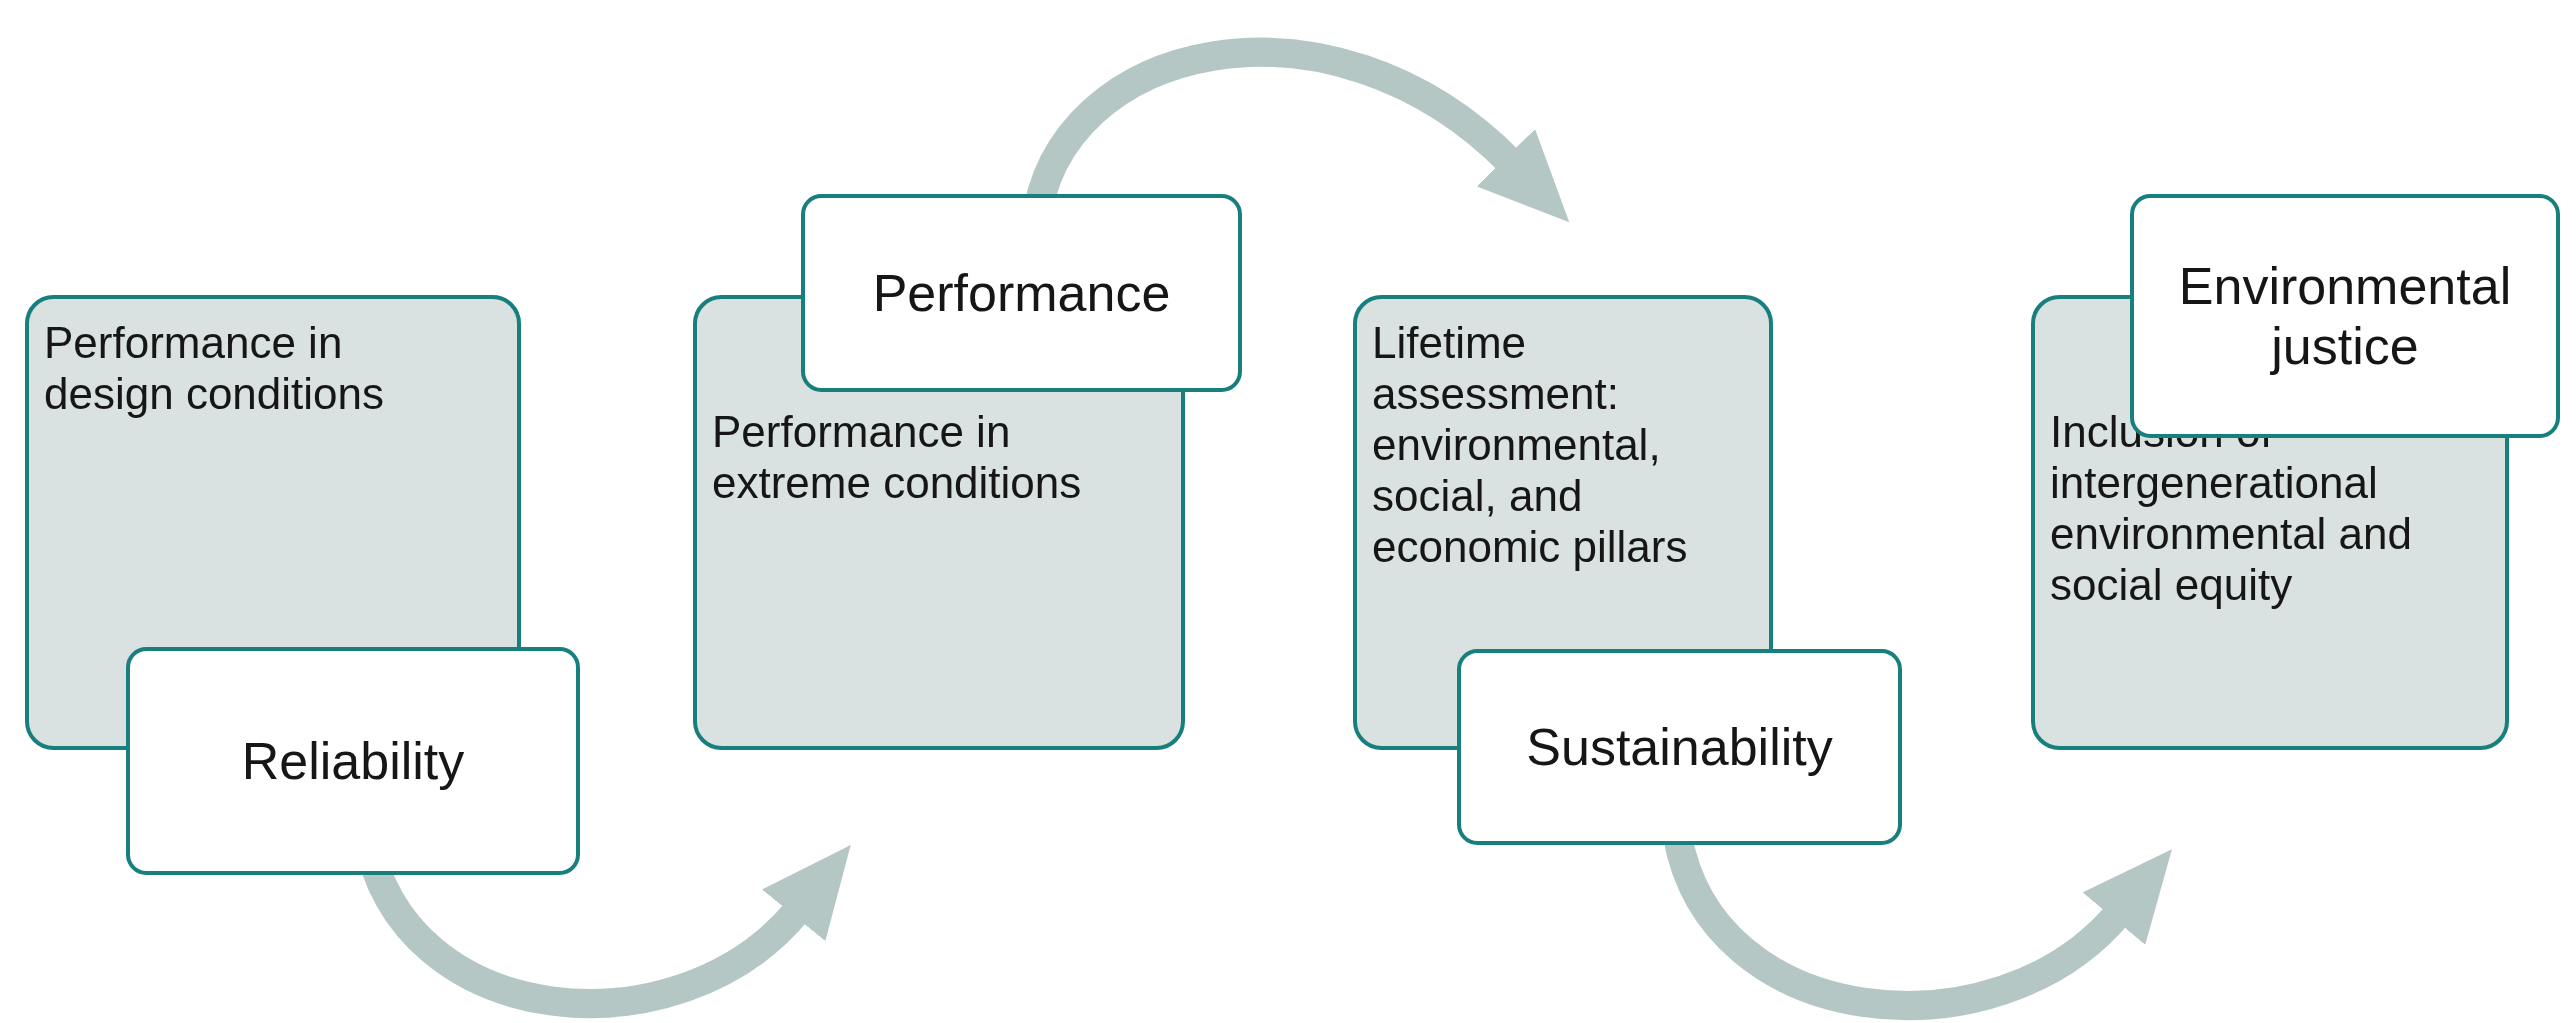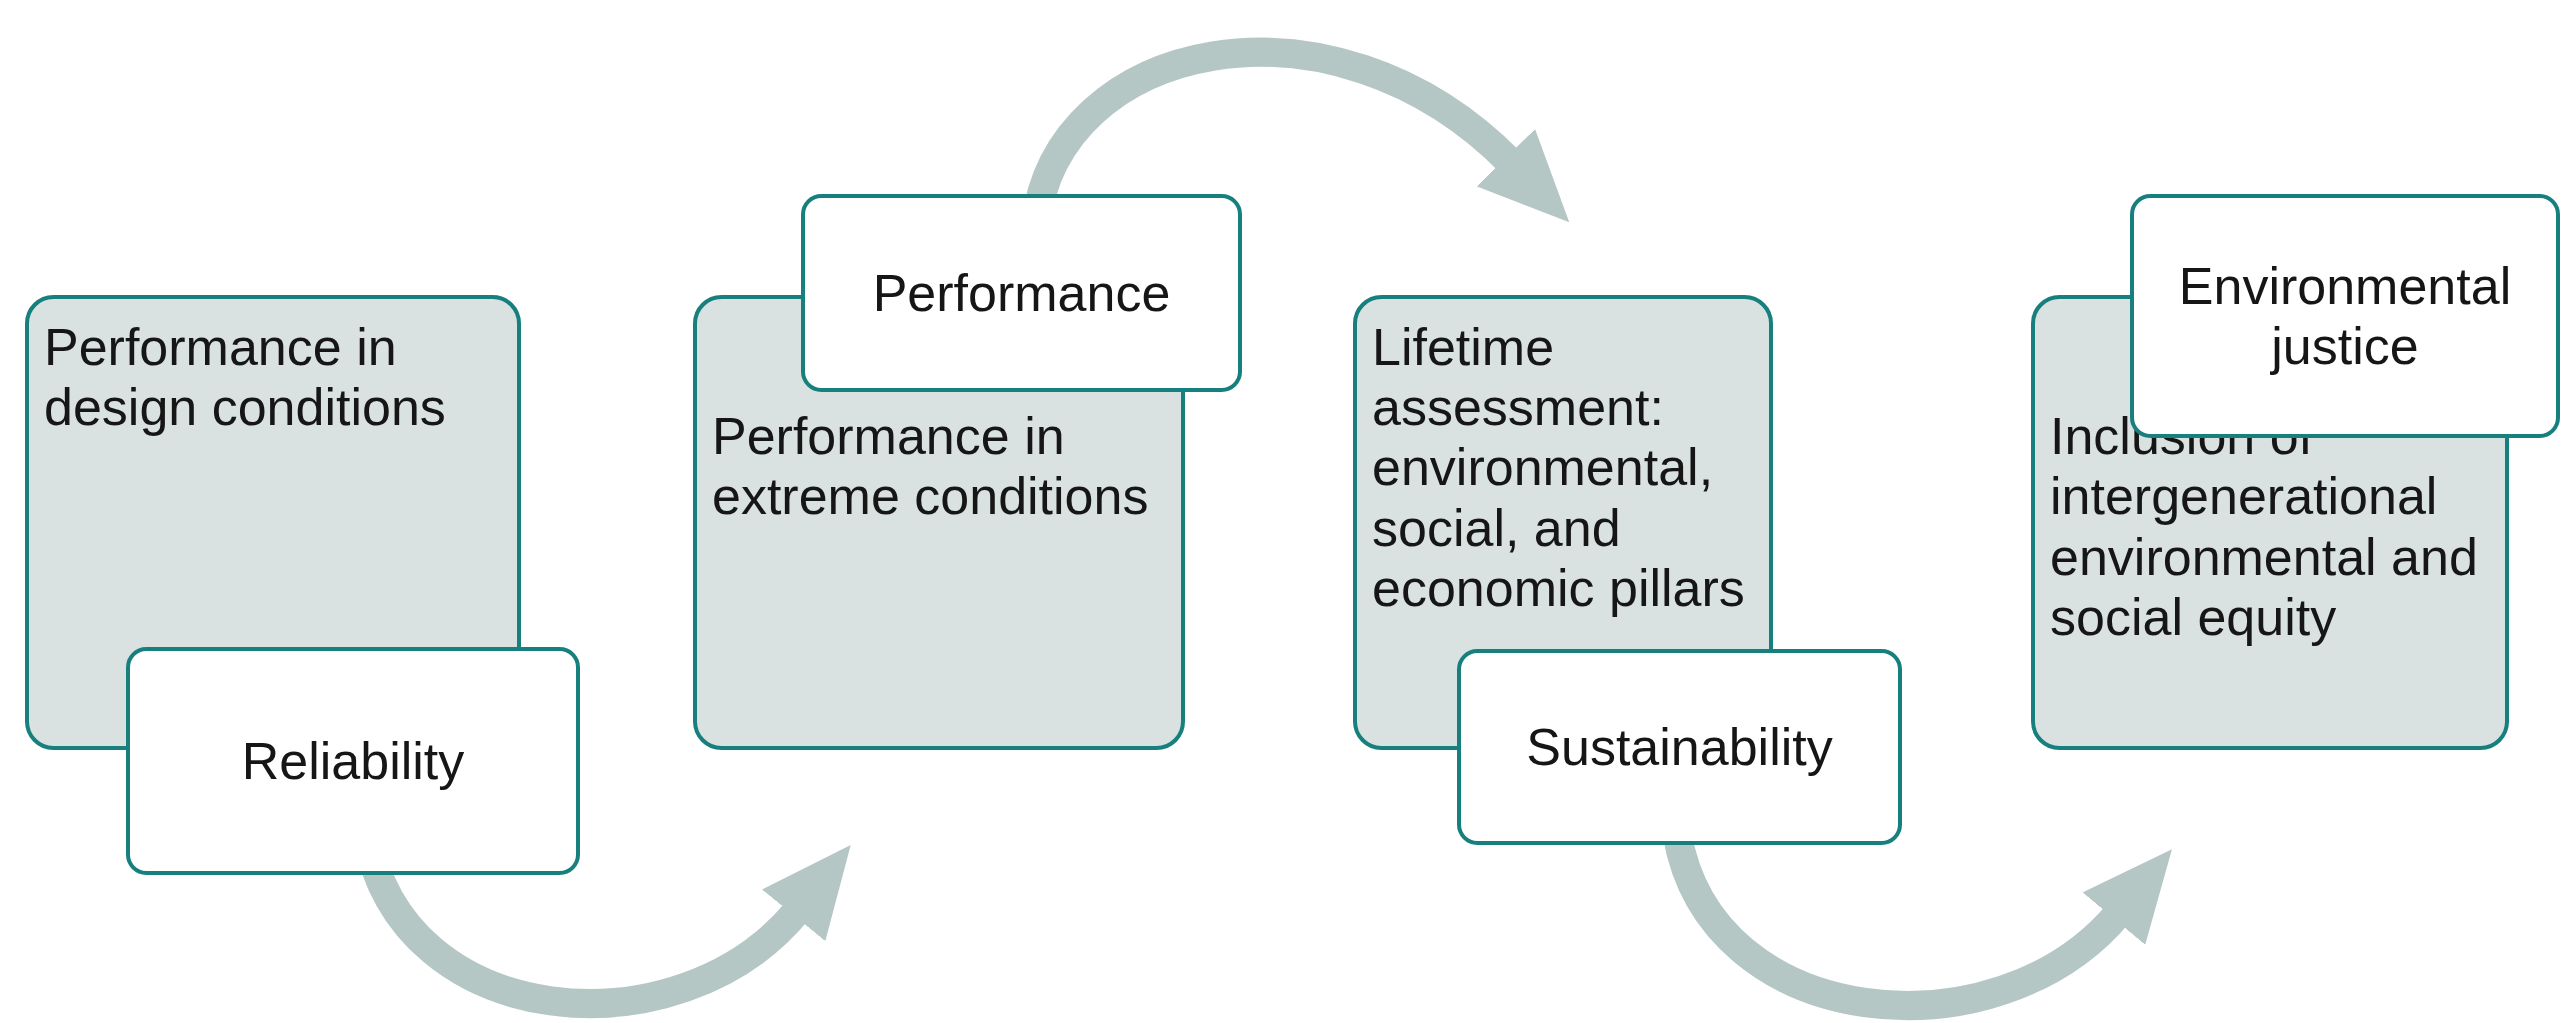--- a/index.html
+++ b/index.html
@@ -29,21 +29,21 @@
   }
   .tealbox {
     position: absolute;
     box-sizing: border-box;
     background: var(--box_fill, #d9e2e0);
     border: 4.8px solid var(--box_border, #17807e);
     border-radius: 28.5px;
     z-index: 1;
   }
   .tealbox .body {
-    font-size: 52px;
+    font-size: 44px;
     line-height: 1.16;
     color: var(--text, #161616);
     white-space: pre-line;
     padding: 17.7px 9.5px 0 15px;
   }
   .tealbox.label-above .body {
     padding-top: 107px;
   }
   .labelbox {
     position: absolute;

